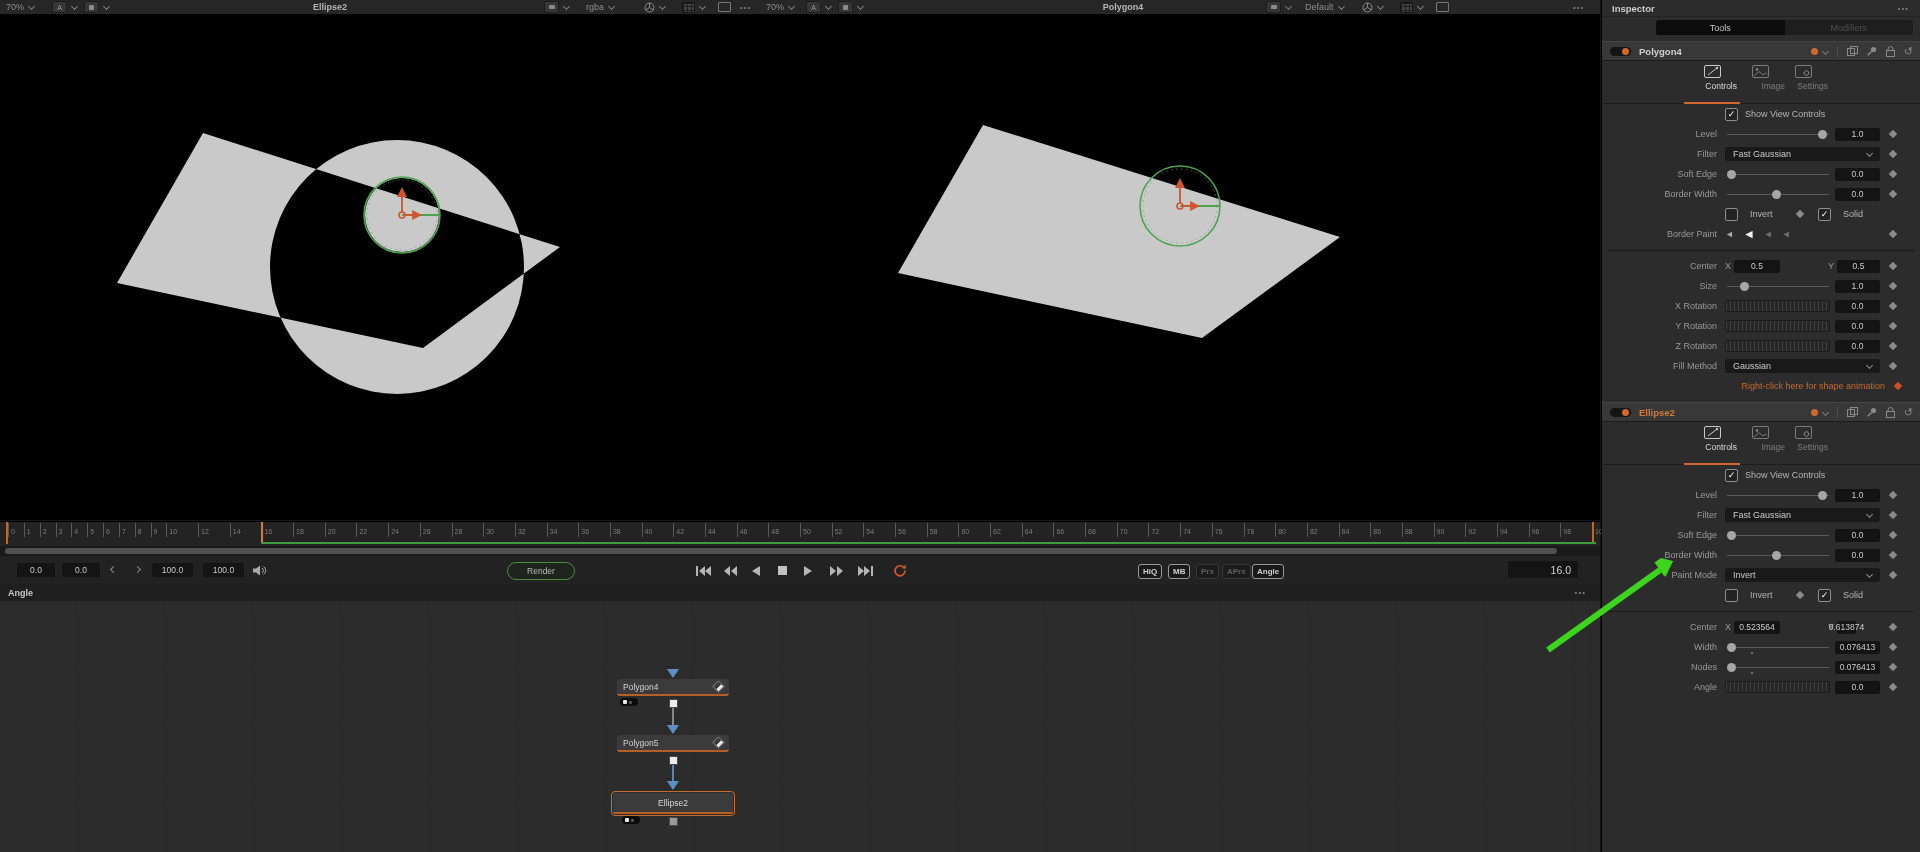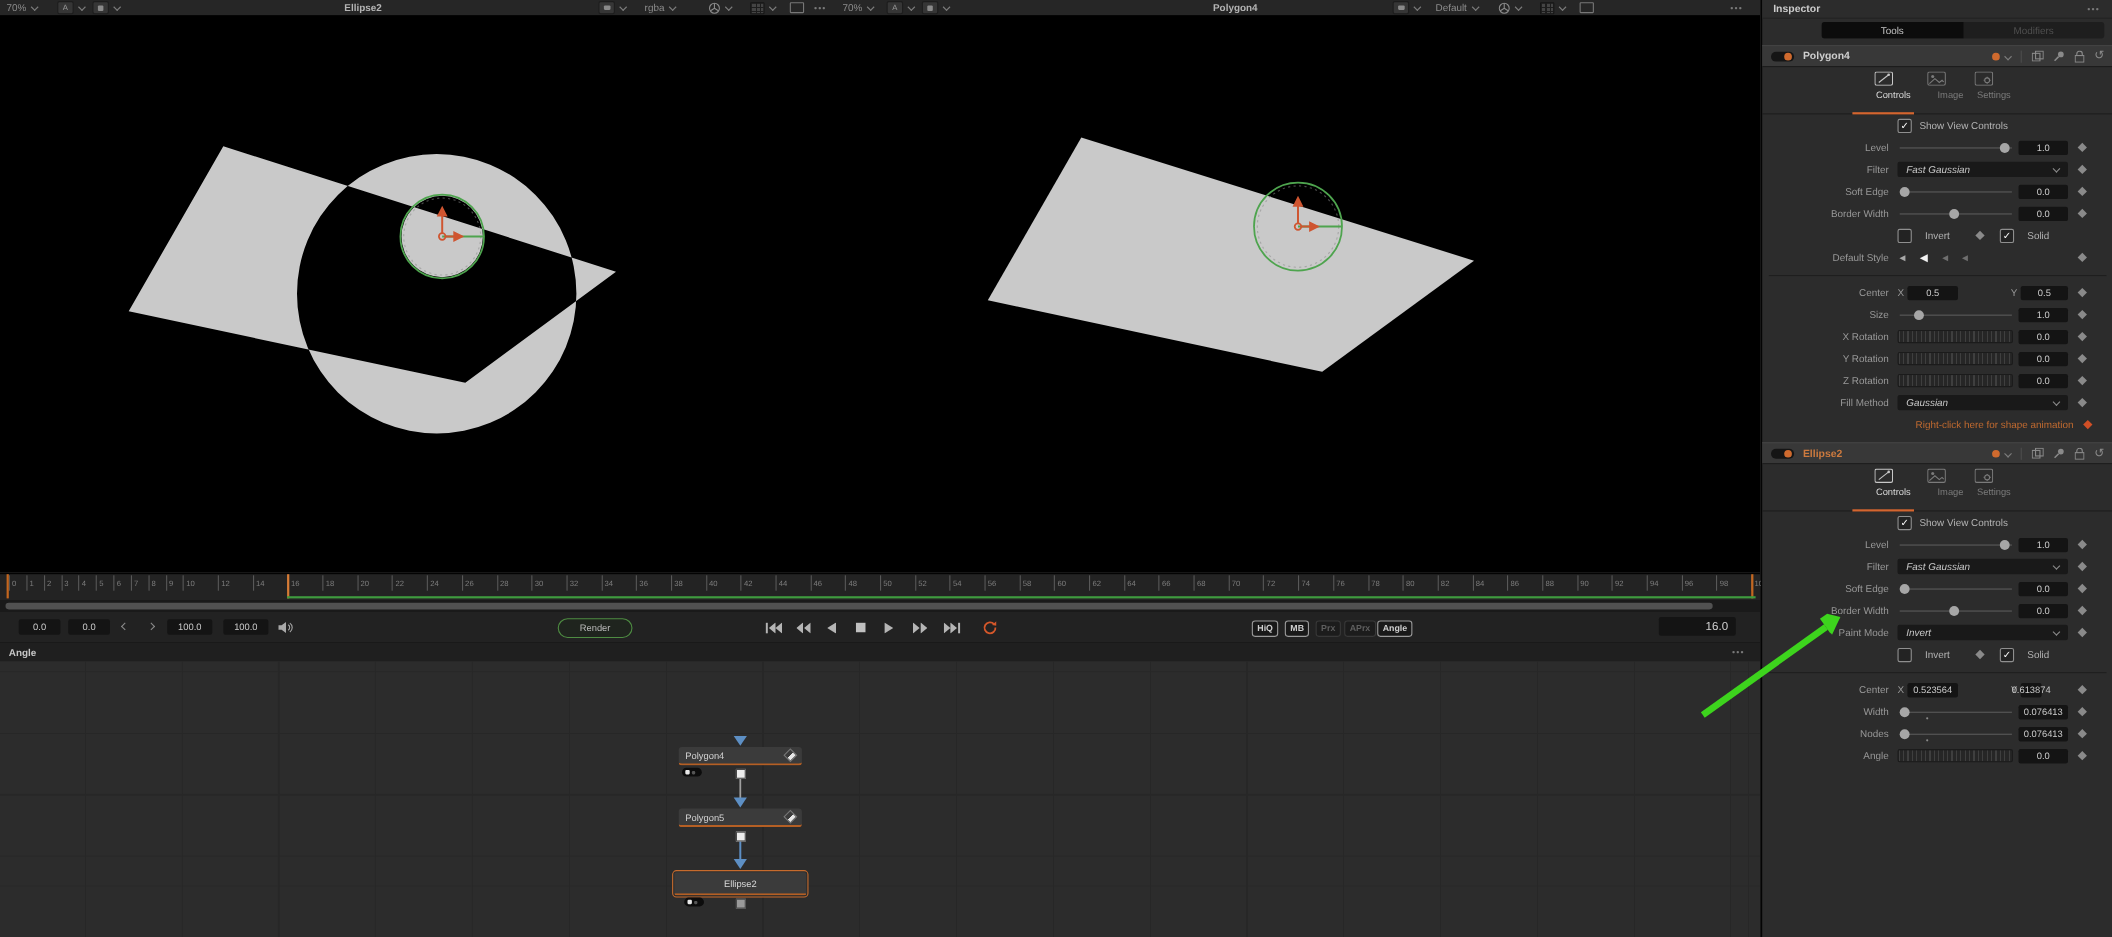--- a/index.html
+++ b/index.html
@@ -92,21 +92,21 @@
   .cb.on::after{content:"\2713";margin-top:-1px;}
   .cblab{font-size:9px;color:#b3b3b3;margin-left:7px;}
   .strack{position:relative;width:102px;height:1px;background:#5a5a5a;margin-left:2px;flex:none;}
   .shandle{position:absolute;top:-4px;width:9px;height:9px;border-radius:50%;background:#a6a6a6;margin-left:-4px;}
   .sdot{position:absolute;left:24px;top:5px;width:2px;height:2px;background:#8a8a8a;border-radius:50%;}
   .vbox{margin-left:auto;width:45px;height:13px;background:#141414;border-radius:2px;color:#cccccc;font-size:8.5px;
     display:flex;align-items:center;justify-content:center;flex:none;}
   .wheel{width:105px;height:12px;border-radius:2px;background:#262626;border:1px solid #1b1b1b;box-sizing:border-box;
     background-image:repeating-linear-gradient(to right,#3f3f3f 0 1px,transparent 1px 4px);flex:none;}
   .drop{width:155px;height:14px;background:#191919;border-radius:2px;display:flex;align-items:center;box-sizing:border-box;padding:0 8px;}
-  .dtext{font-size:9px;color:#c9c9c9;font-style:italic;}
+  .dtext{font-size:9px;color:#c9c9c9;}
   .drop .chv{margin-left:auto;border-color:#8a8a8a;}
   .xyl{position:absolute;font-size:9px;color:#989898;}
   .xybox{position:absolute;height:13px;top:3.5px;background:#141414;border-radius:2px;color:#cccccc;font-size:8.5px;
     display:flex;align-items:center;justify-content:center;}
   .bs{font-size:10px;line-height:10px;margin-right:9px;}
   .divider{height:12px;position:relative;}
   .divider::after{content:"";position:absolute;left:6px;right:6px;top:6px;height:1px;background:#1e1e1e;}
   .irow.note{justify-content:flex-end;}
   .notetxt{font-size:9px;color:#c06a30;}
   svg{display:block;}
@@ -580,21 +580,21 @@
         <div class="ictl">
           <div class="cb" style="position: absolute; left: 0px; top: 4px;"></div>
           <span class="cblab" style="position: absolute; left: 18px; top: 5px;">Invert</span>
           <div class="kf" style="position: absolute; left: 72px; top: 7px; margin: 0px;"></div>
           <div class="cb on" style="position: absolute; left: 93px; top: 4px;"></div>
           <span class="cblab" style="position: absolute; left: 111px; top: 5px;">Solid</span>
         </div>
         <div class="kfspace"></div>
       </div>
       <div class="irow">
-        <div class="ilab">Default Style</div>
+        <div class="ilab">Border Paint</div>
         <div class="ictl">
           <span class="bs" style="color: rgb(168, 168, 168); font-size: 9px;">◄</span>
           <span class="bs" style="color: rgb(242, 242, 242); font-size: 12px;">◄</span>
           <span class="bs" style="color: rgb(111, 111, 111); font-size: 9px;">◄</span>
           <span class="bs" style="color: rgb(111, 111, 111); font-size: 9px;">◄</span>
         </div>
         <div class="kf"></div>
       </div>
       <div class="divider"></div>
       <div class="irow">

